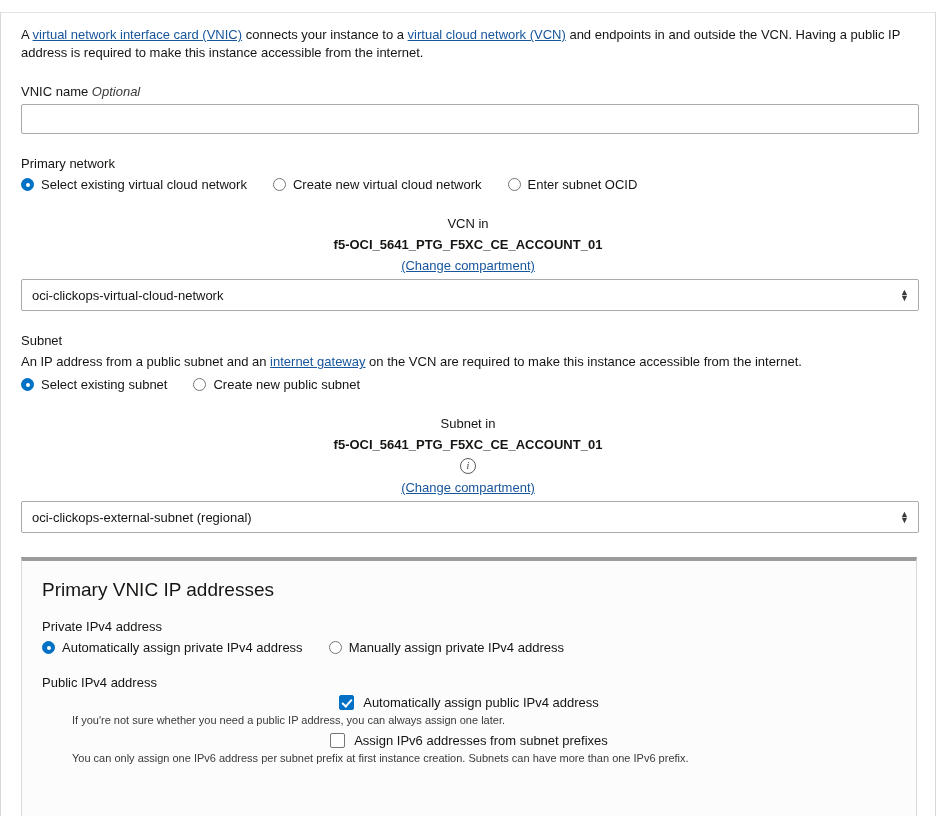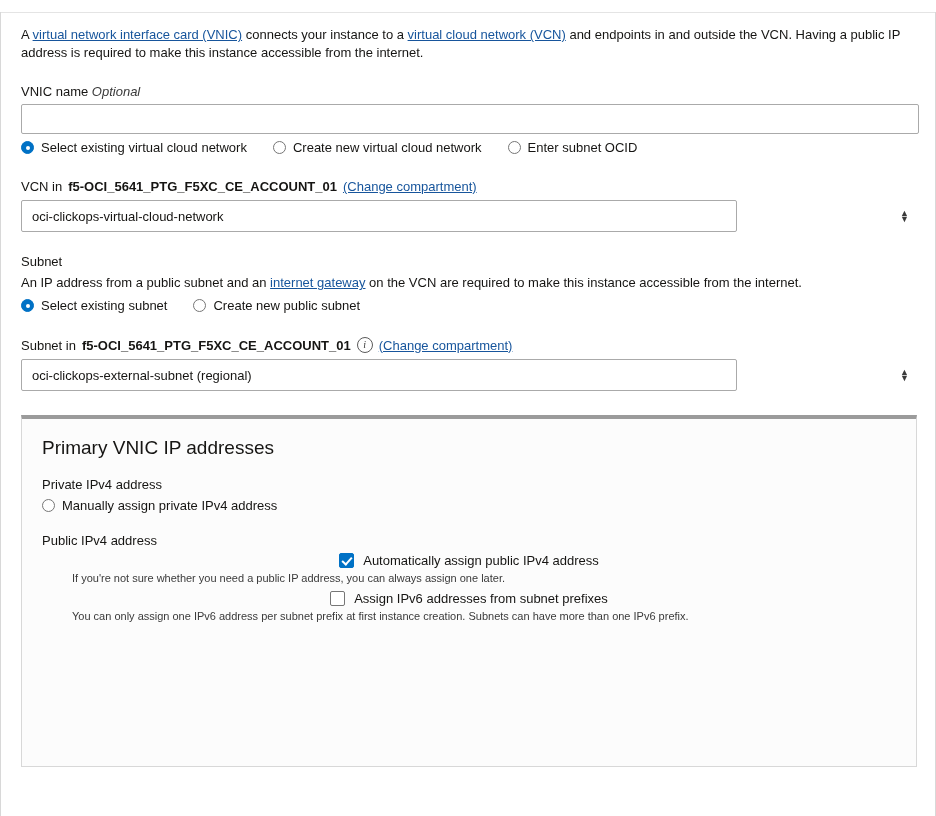--- a/index.html
+++ b/index.html
@@ -127,38 +127,39 @@
     font-size: 13px;
     color: #161513;
     white-space: nowrap;
   }
   .compartment-line {
     margin-top: 24px;
     font-size: 13px;
     display: flex;
     align-items: center;
     gap: 6px;
+    flex-direction: column;
   }
   .compartment-line .bold {
     font-weight: bold;
   }
   .change-link {
     color: #17559c;
     text-decoration: underline;
     cursor: pointer;
     font-size: 13px;
   }
   .select-wrap {
     position: relative;
     width: 898px;
     margin-top: 6px;
   }
   .select-box {
     box-sizing: border-box;
-    width: 716px;
+    width: 898px;
     height: 32px;
     border: 1px solid #aaaaaa;
     border-radius: 2px;
     background: #ffffff;
     display: flex;
     align-items: center;
     padding: 0 10px;
     font-size: 13px;
     color: #161513;
     cursor: pointer;
@@ -273,20 +274,21 @@
     <div class="intro">
       <span>A </span><a class="inline-link">virtual network interface card (VNIC)</a><span> connects your instance to a </span><a class="inline-link">virtual cloud network (VCN)</a><span> and endpoints in and outside the VCN. Having a public IP address is required to make this instance accessible from the internet.</span>
     </div>
 
     <div class="field-label">
       <span>VNIC name</span>
       <span class="optional">Optional</span>
     </div>
     <input class="text-input" type="text" value="" placeholder="" style="">
 
+    <div class="field-label">Primary network</div>
     <div class="radio-row">
       <div class="radio-item">
         <span class="radio checked"></span>
         <span class="radio-label">Select existing virtual cloud network</span>
       </div>
       <div class="radio-item">
         <span class="radio"></span>
         <span class="radio-label">Create new virtual cloud network</span>
       </div>
       <div class="radio-item">
@@ -341,20 +343,24 @@
     </div>
 
   </div>
 
   <div class="ip-card">
     <div class="ip-card-title">Primary VNIC IP addresses</div>
 
     <div class="group-label">Private IPv4 address</div>
     <div class="radio-row">
       <div class="radio-item">
+        <span class="radio checked"></span>
+        <span class="radio-label">Automatically assign private IPv4 address</span>
+      </div>
+      <div class="radio-item">
         <span class="radio"></span>
         <span class="radio-label">Manually assign private IPv4 address</span>
       </div>
     </div>
 
     <div class="group-label spaced">Public IPv4 address</div>
     <div class="check-row">
       <span class="checkbox checked"></span>
       <span class="radio-label">Automatically assign public IPv4 address</span>
     </div>

